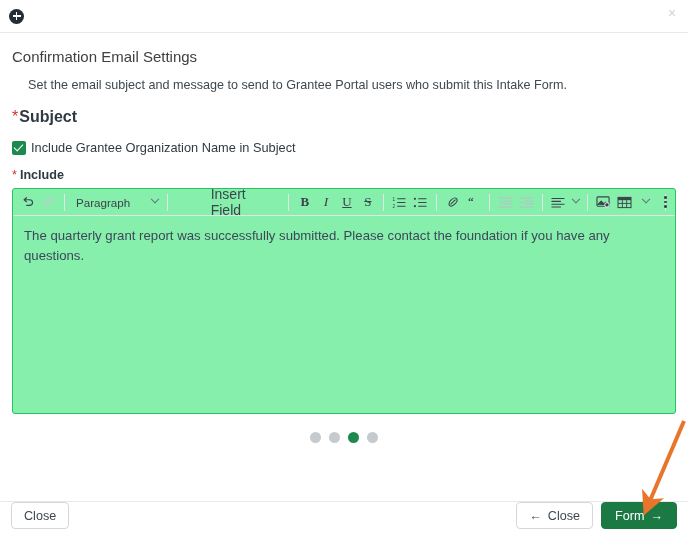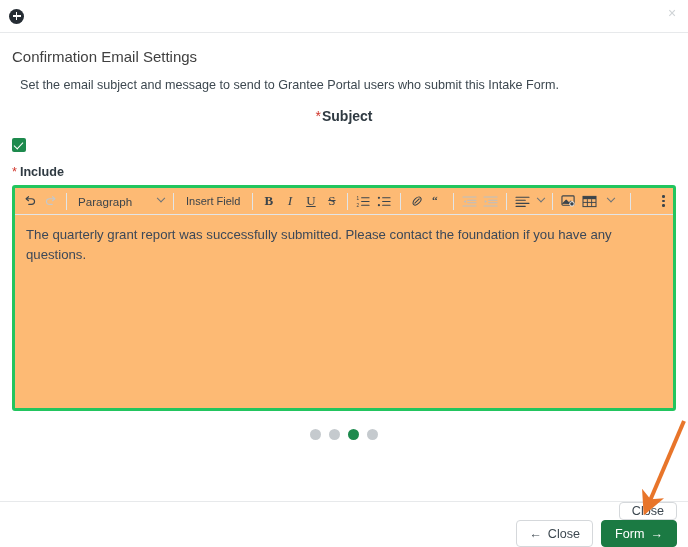--- a/index.html
+++ b/index.html
@@ -65,30 +65,29 @@
   .dlg-body { padding: 0 12px; }
   .section-title {
     font-size: 15px;
     color: #404040;
     margin: 15px 0 0 0;
     font-weight: normal;
   }
   .section-desc {
     font-size: 12.6px;
     color: #3d4850;
-    margin: 12px 0 0 8px;
+    margin: 12px 0 0 16px;
     line-height: 1.35;
   }
   .field-label {
-    font-size: 14px;
+    font-size: 16px;
     color: #2f3a42;
     font-weight: bold;
     margin: 14px 0 6px 0;
     display: block;
-    text-align: center;
   }
   .req { color: #d0352b; font-weight: normal; margin-right: 1px; }
   .subject-row { display: flex; align-items: center; }
   .subject-input {
     width: 436px; height: 25px;
     border: 1px solid #d5d8db;
     border-radius: 3px;
     padding: 0 8px;
     font-size: 12.4px;
     color: #5a656d;
@@ -132,23 +131,23 @@
     font-size: 12.6px;
     color: #2f3a42;
     font-weight: bold;
     margin: 13px 0 6px 0;
     display: block;
   }
   .msg-label .req { margin-right: 3px; }
 
   
   .editor {
-    border: 3px solid #22c55e;
+    border: 1px solid #22c55e;
     border-radius: 3px;
-    background: #fdba74;
+    background: #86efac;
     height: 226px;
     display: flex;
     flex-direction: column;
     overflow: hidden;
   }
   .toolbar {
     height: 27px;
     display: flex;
     align-items: center;
     border-bottom: 1px solid #e2e5e7;
@@ -178,26 +177,26 @@
   .tb-select {
     display: flex; align-items: center;
     justify-content: space-between;
     width: 96px; height: 21px;
     font-size: 11.6px;
     color: #3b444b;
     cursor: pointer;
     padding: 0 4px 0 6px;
   }
   .tb-text {
-    font-size: 11px;
+    font-size: 14px;
     color: #3b444b;
     padding: 0 7px;
     cursor: pointer;
     height: 21px;
-    display: flex; align-items: center;
+    display: flex; align-items: center; margin-left: 31px;
   }
   .chev {
     display:inline-block;
     width: 6px; height: 6px;
     border-right: 1.3px solid #6b7379;
     border-bottom: 1.3px solid #6b7379;
     transform: rotate(45deg) translate(-2px,-2px);
   }
   .bold-i { font-weight: bold; font-size: 13px; font-family:"Liberation Serif", serif;}
   .ital-i { font-style: italic; font-size: 13.5px; font-family:"Liberation Serif", serif;}
@@ -241,24 +240,23 @@
   .footer-rule {
     position: absolute;
     bottom: 45px; left: 0; right: 0;
     height: 1px; background: #e7e9eb;
   }
   .footer {
     position: absolute;
     bottom: 0; left: 0; right: 0;
     height: 45px;
     display: flex;
-    align-items: flex-end;
+    align-items: flex-start;
     justify-content: space-between;
     padding: 0 11px;
-    flex-direction: column;
   }
   .btn {
     border: 1px solid #d5d8db;
     background: #fff;
     border-radius: 4px;
     height: 27px;
     font-size: 12.6px;
     color: #3d4850;
     padding: 0 12px;
     cursor: pointer;
@@ -298,20 +296,21 @@
 
     <div class="section-title">Confirmation Email Settings</div>
     <div class="section-desc">Set the email subject and message to send to Grantee Portal users who submit this Intake Form.</div>
 
     <label class="field-label">
       <span class="req">*</span><span>Subject</span>
     </label>
 
     <div class="check-row">
       <span class="checkbox"></span>
+      <span class="check-label">Include Grantee Organization Name in Subject</span>
     </div>
 
     <label class="msg-label">
       <span class="req">*</span><span>Include</span>
     </label>
 
     <div class="editor">
       <div class="toolbar">
 
         <button class="tb-btn">

